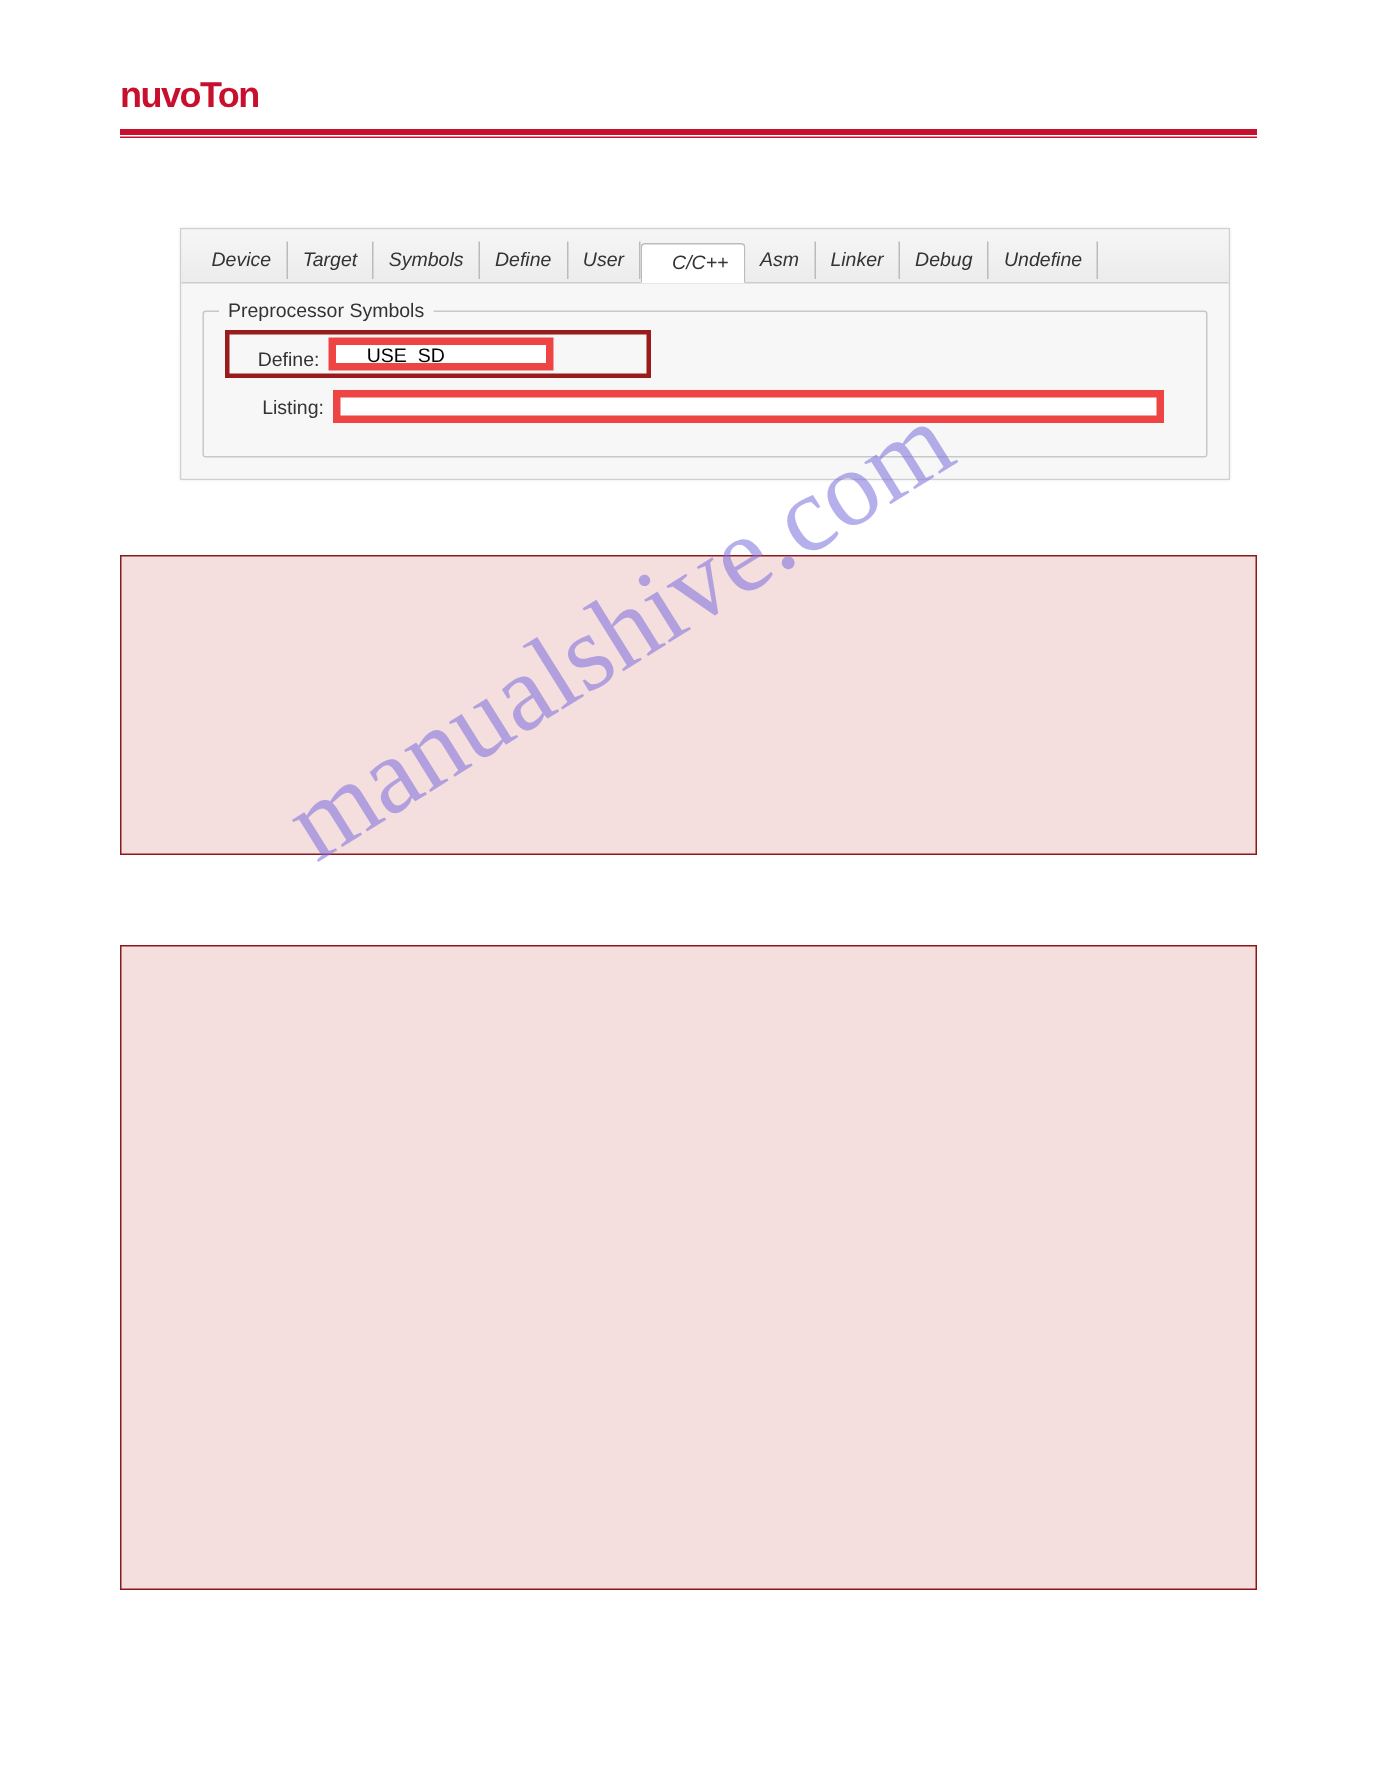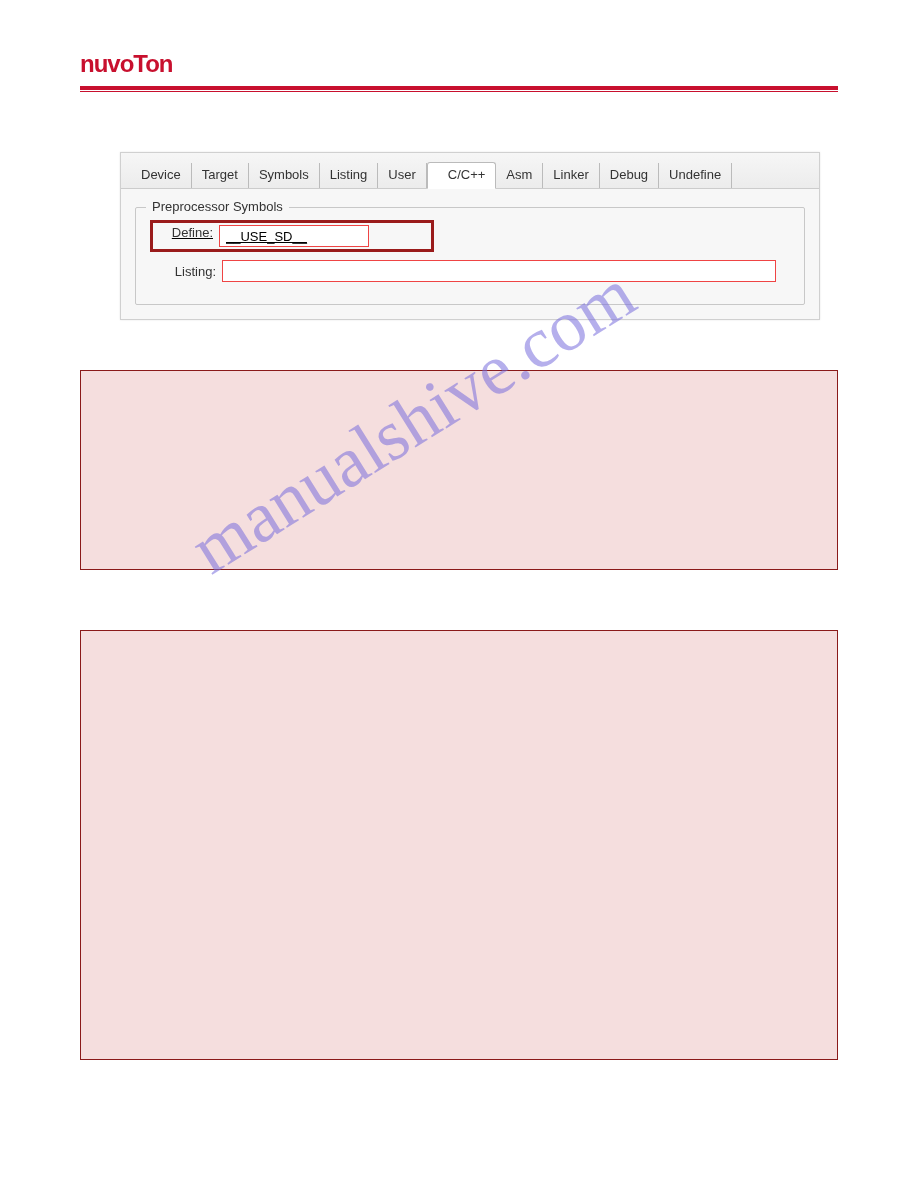--- a/index.html
+++ b/index.html
@@ -33,25 +33,26 @@
   .ide-panel {
     margin-left: 40px;
     width: 700px;
     border: 1px solid #d0d0d0;
     background: linear-gradient(#fdfdfd,#f1f1f1);
     box-shadow: 0 0 2px rgba(0,0,0,0.1);
     margin-bottom: 50px;
   }
   .tabs {
     display: flex;
-    align-items: flex-end;
+    align-items: flex-start;
     padding: 8px 10px 0 10px;
     font-size: 13px;
     color: #333;
     background: linear-gradient(#f6f6f6,#ececec);
+    font-style: italic;
   }
   .tab {
     padding: 4px 10px 6px 10px;
     border-right: 1px solid #bbb;
     cursor: pointer;
     white-space: nowrap;
   }
   .tab:first-child { border-left: none; }
   .tab.active {
     background: #fff;
@@ -91,33 +92,32 @@
   .form-label {
     width: 72px;
     text-align: right;
     font-size: 13px;
     color: #333;
     padding-right: 6px;
   }
   .form-input {
     flex: 1;
     height: 22px;
-    border: 1px solid #ef4444;
+    border: 5px solid #ef4444;
     background: #fff;
     font-size: 13px;
     padding: 2px 6px;
     font-family: Arial, sans-serif;
   }
   .define-highlight {
     display: flex;
-    align-items: flex-start;
+    align-items: flex-end;
     border: 3px solid #9a1b1b;
     padding: 2px 4px 2px 0;
     width: 284px;
-    text-decoration: underline;
   }
   .define-highlight .form-label { width: 66px; }
   .define-highlight .form-input {
     width: 150px;
     flex: none;
   }
   .block {
     border: 1px solid #8a1a1a;
     background: #f5dede;
     margin: 0 0 60px 0;
@@ -142,21 +142,21 @@
 
 <div class="page">
   <div class="logo">nuvoTon</div>
   <hr class="hr-double">
 
   <div class="ide-panel">
     <div class="tabs">
       <div class="tab">Device</div>
       <div class="tab">Target</div>
       <div class="tab">Symbols</div>
-      <div class="tab">Listing</div>
+      <div class="tab">Define</div>
       <div class="tab">User</div>
       <div class="tab active">C/C++</div>
       <div class="tab">Asm</div>
       <div class="tab">Linker</div>
       <div class="tab">Debug</div>
       <div class="tab">Undefine</div>
     </div>
     <div class="tab-body">
       <div class="fieldset">
         <span class="legend">Preprocessor Symbols</span>

